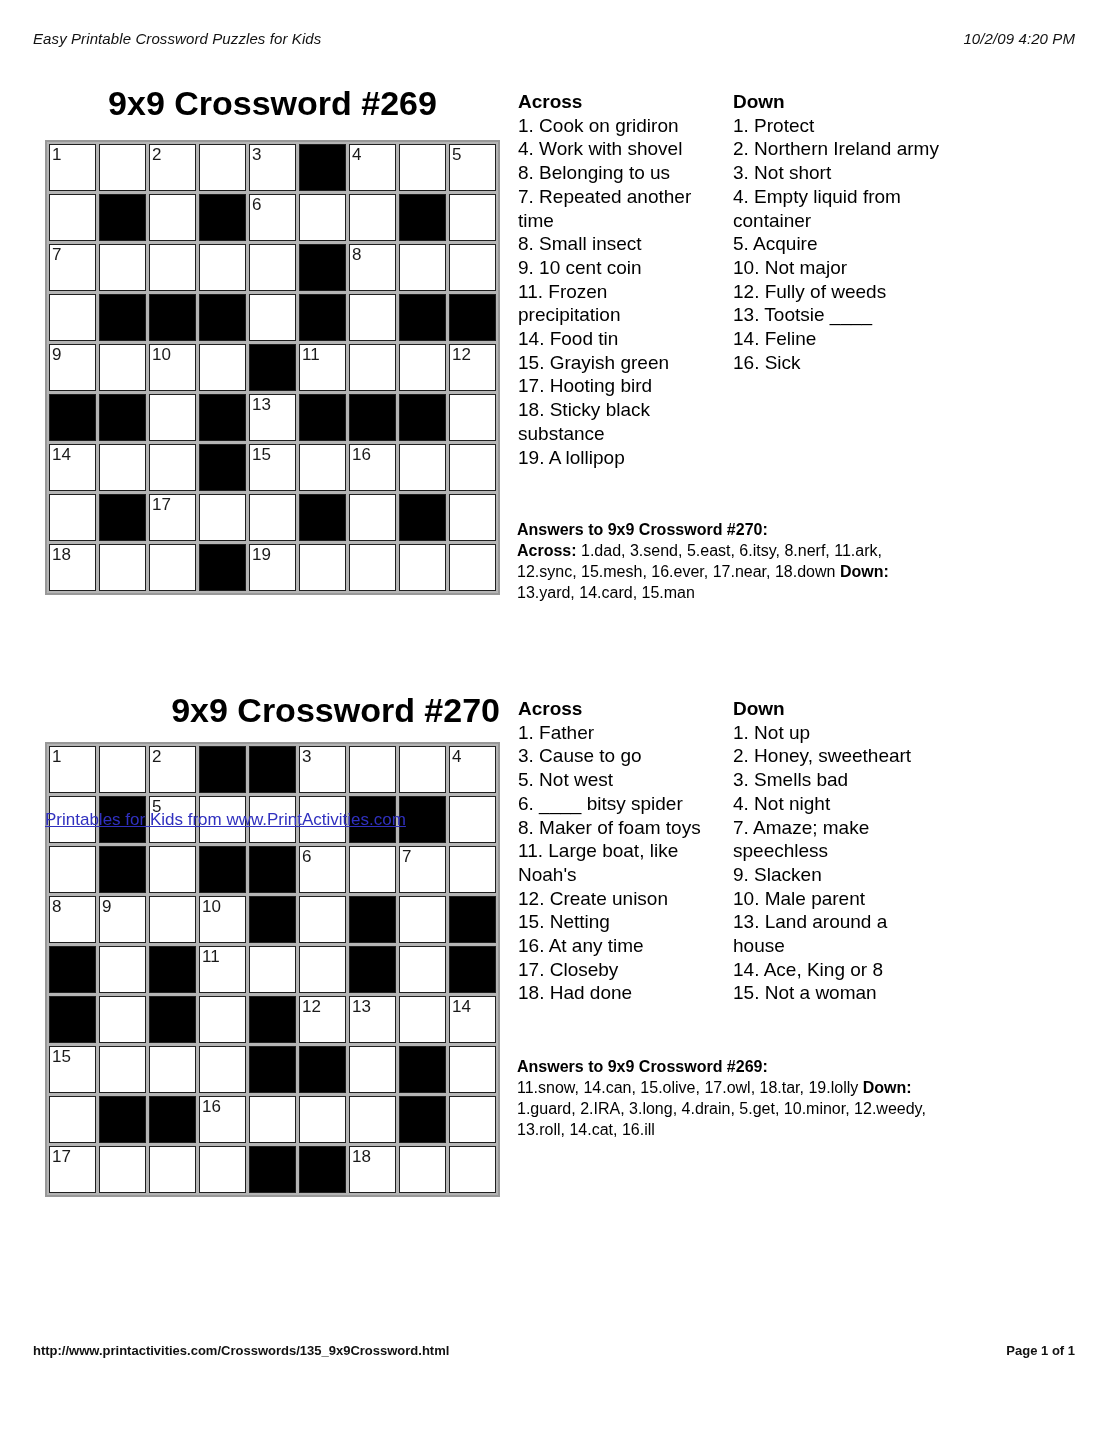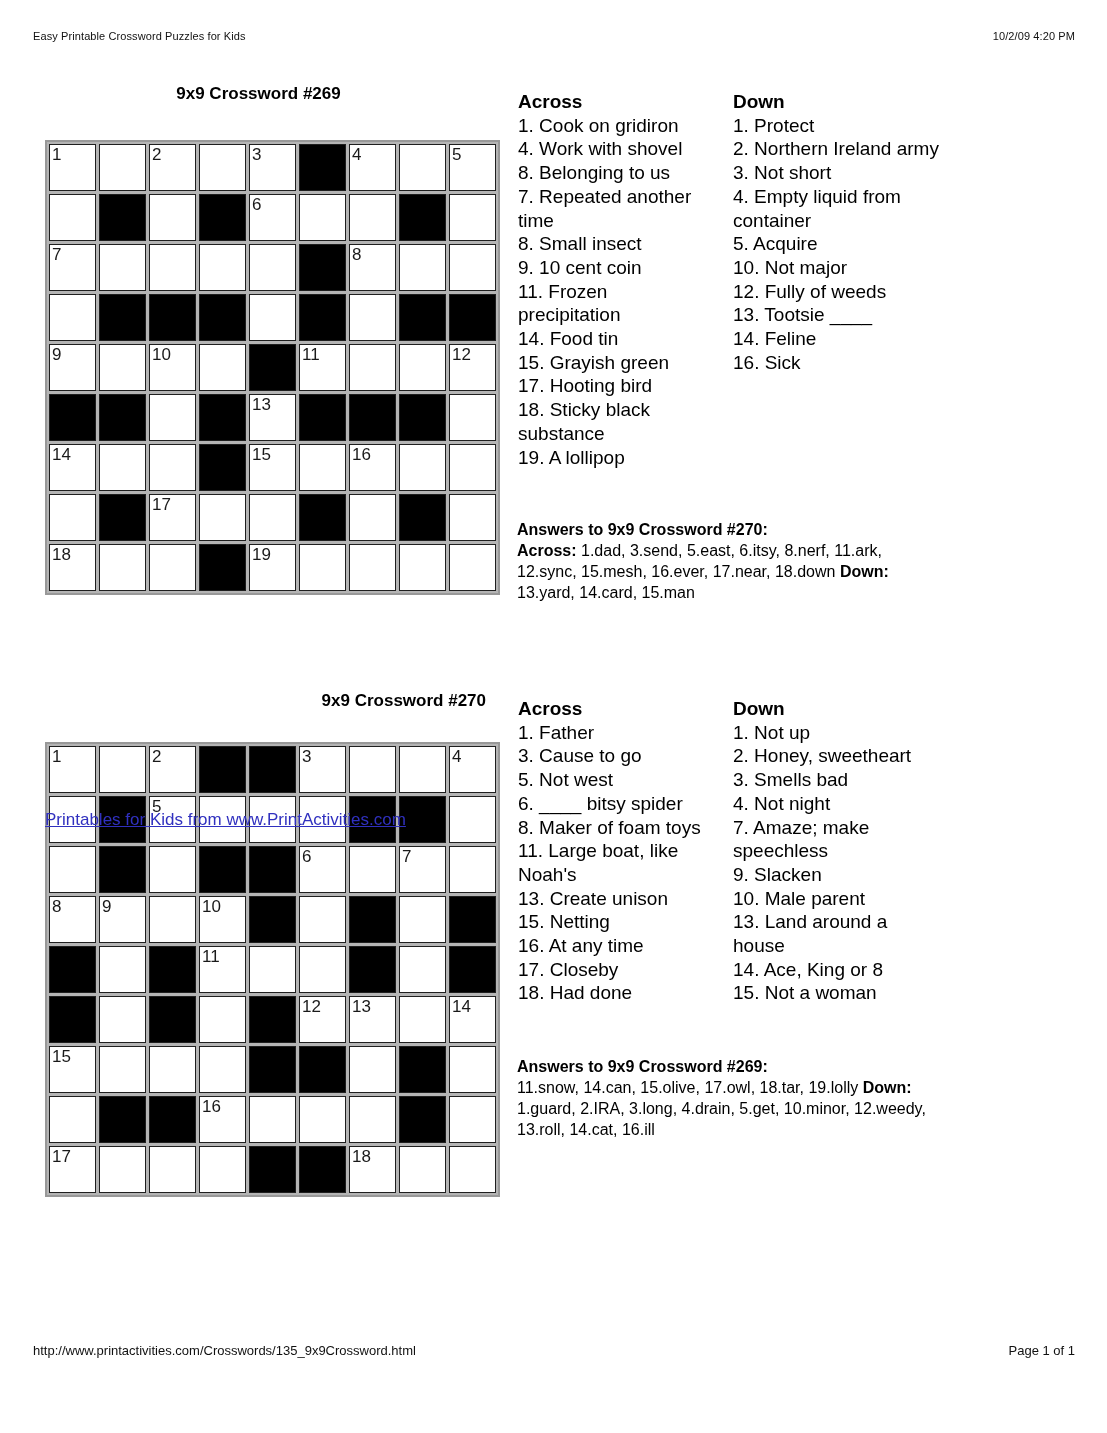--- a/index.html
+++ b/index.html
@@ -6,36 +6,37 @@
   html, body { background: #ffffff; }
   body {
     width: 1107px; height: 1433px;
     position: relative;
     overflow: hidden;
     font-family: "Liberation Sans", sans-serif;
     color: #000;
   }
   .hdr {
     position: absolute; top: 30px;
-    font-size: 11px; color: #111;
+    font-size: 15px; color: #111;
     letter-spacing: 0.1px;
+    font-style: italic;
   }
   .hdr.left  { left: 33px; }
   .hdr.right { right: 32px; }
   .ftr {
     position: absolute; top: 1343px;
-    font-size: 13px; color: #111;
+    font-size: 13px; color: #111; font-weight: bold;
   }
   .ftr.left  { left: 33px; }
   .ftr.right { right: 32px; margin-left: 42px; }
 
   .ptitle {
-    position: absolute; left: 31px; width: 455px;
+    position: absolute; left: 45px; width: 455px;
     text-align: center;
-    font-size: 17px; font-weight: bold;
+    font-size: 34px; font-weight: bold;
     white-space: nowrap;
   }
   .ptitle.t1 { top: 84px; }
   .ptitle.t2 { top: 691px; text-align: right; }
 
   .xgrid {
     position: absolute; left: 45px;
     display: grid;
     grid-template-columns: repeat(9, 47px);
     grid-auto-rows: 47px;
@@ -391,21 +392,21 @@
 <div class="clues ac c2">
   <div class="chead">Across</div>
   <div>
       <div>1. Father</div>
       <div>3. Cause to go</div>
       <div>5. Not west</div>
       <div>6. ____ bitsy spider</div>
       <div>8. Maker of foam toys</div>
       <div>11. Large boat, like</div>
       <div>Noah's</div>
-      <div>13. Create unison</div>
+      <div>12. Create unison</div>
       <div>15. Netting</div>
       <div>16. At any time</div>
       <div>17. Closeby</div>
       <div>18. Had done</div>
     </div>
 </div>
 <div class="clues dn c2">
   <div class="chead">Down</div>
   <div>
       <div>1. Not up</div>

